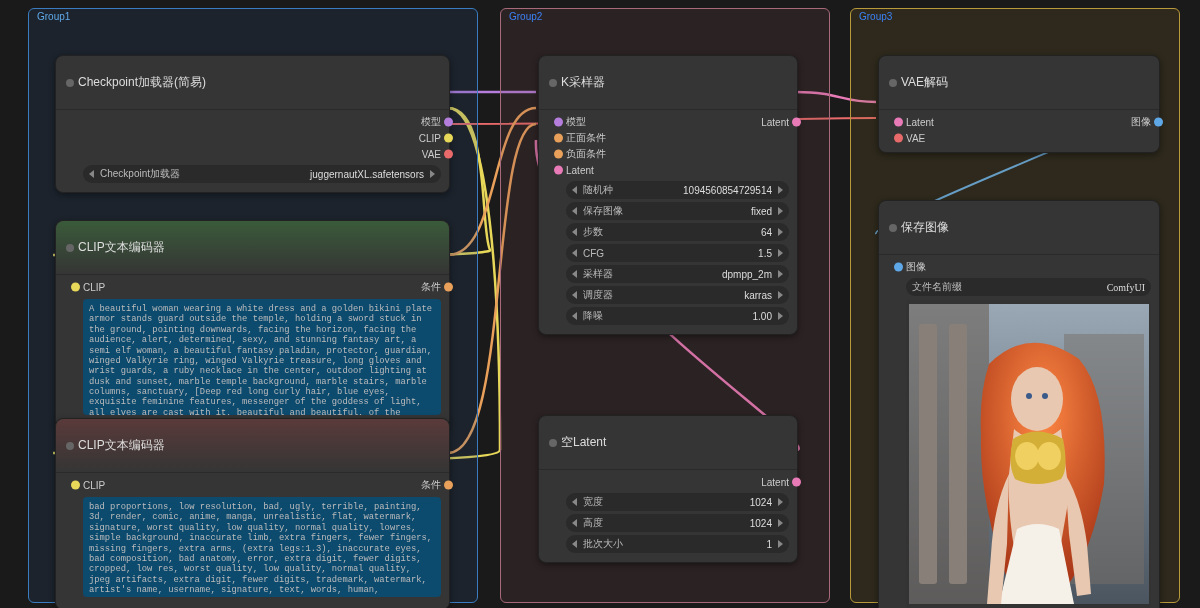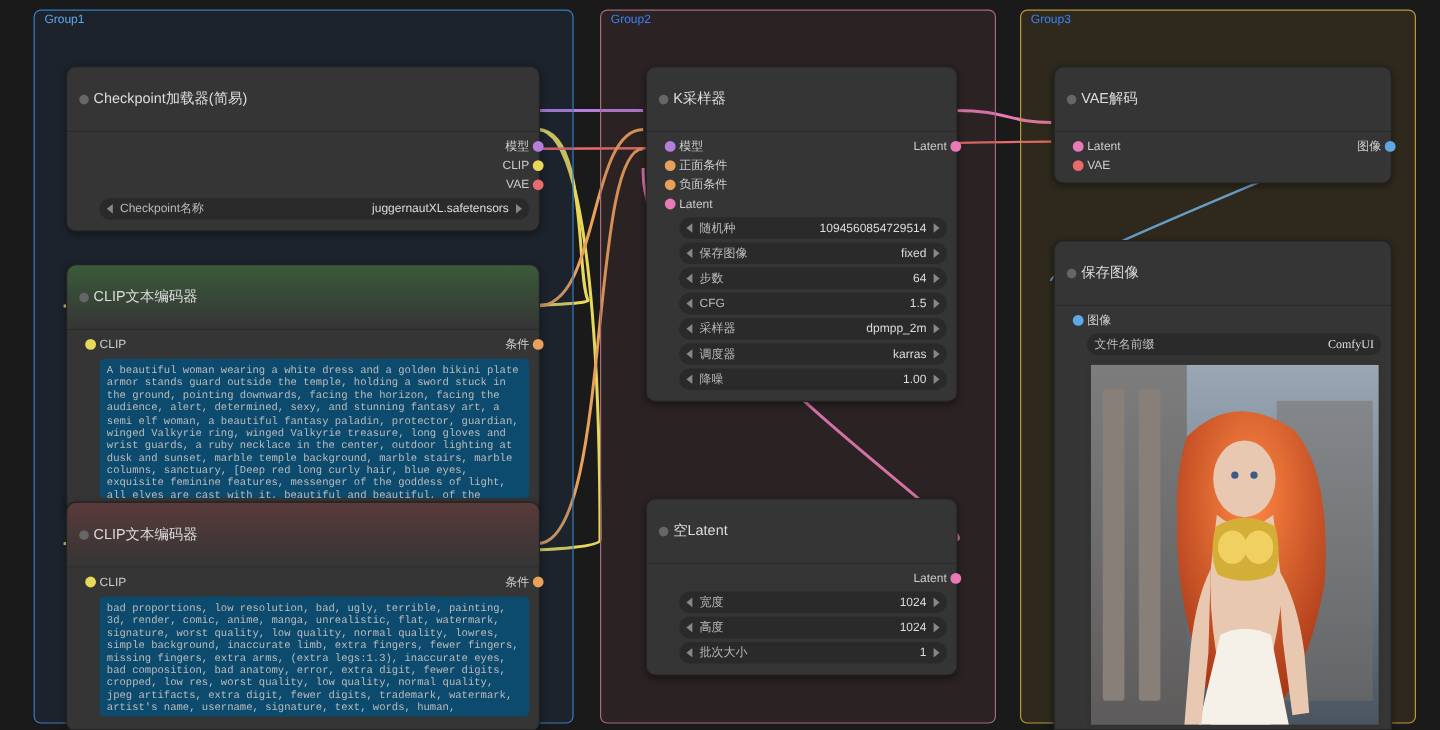--- a/index.html
+++ b/index.html
@@ -179,21 +179,21 @@
       <div class="port-row">
           <span class="port-right">CLIP</span>
           <span class="socket out c-yellow"></span>
         </div>
       <div class="port-row">
           <span class="port-right">VAE</span>
           <span class="socket out c-red"></span>
         </div>
       <div class="widget">
         <span class="tri l"></span>
-        <span class="wlabel">Checkpoint名称</span>
+        <span class="wlabel">Checkpoint加载器</span>
         <span class="wval">juggernautXL.safetensors</span>
         <span class="tri r"></span>
       </div>
     </div>
   </div>
 
   <div class="node" style="left:55px; top:220px; width:395px;">
     <div class="node-title green-title">
       <span class="node-dot"></span>
       <span>CLIP文本编码器</span>

